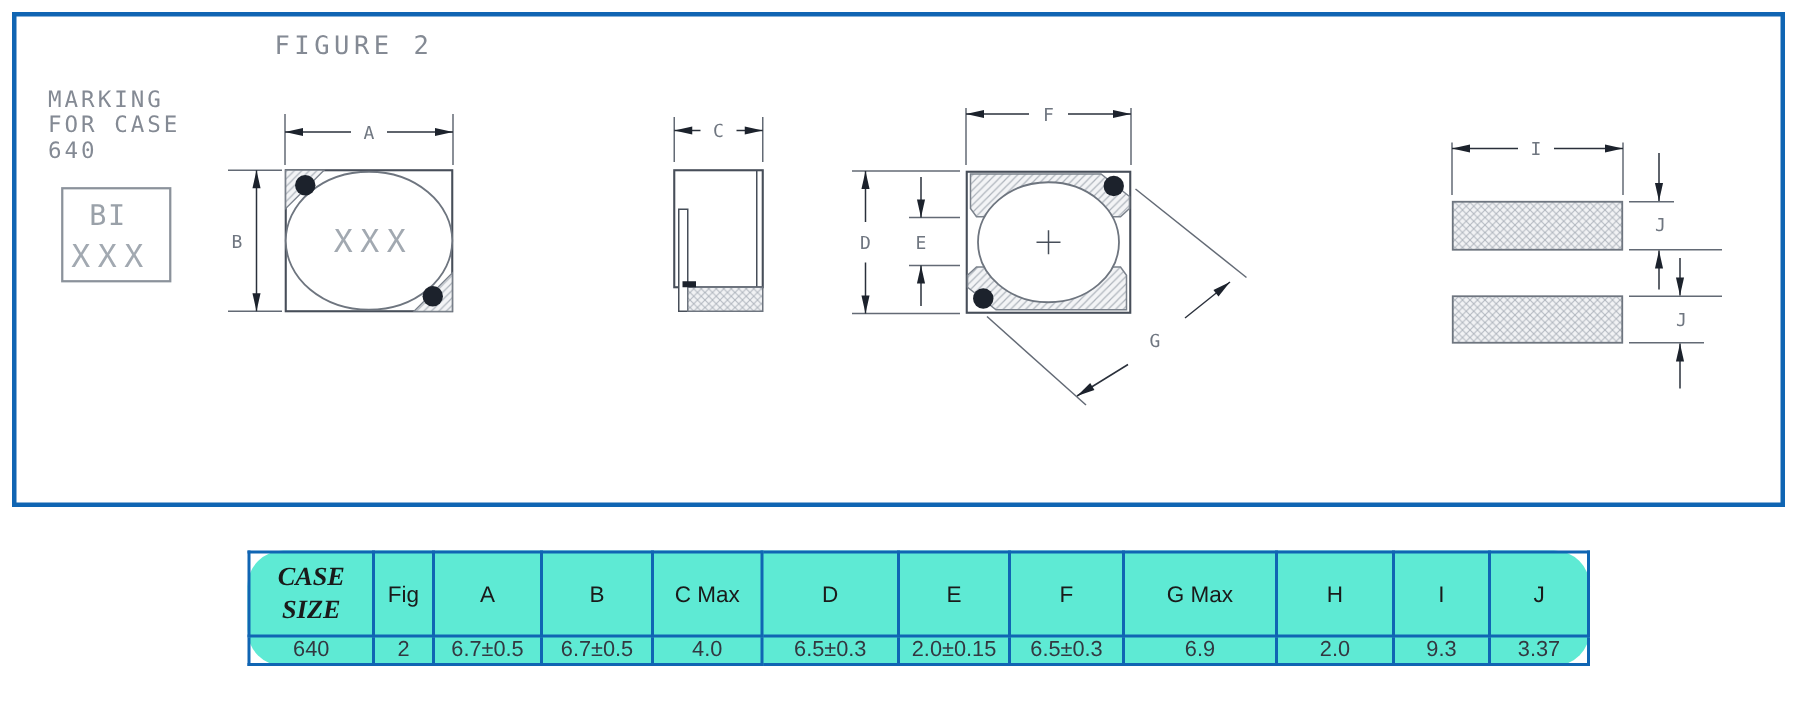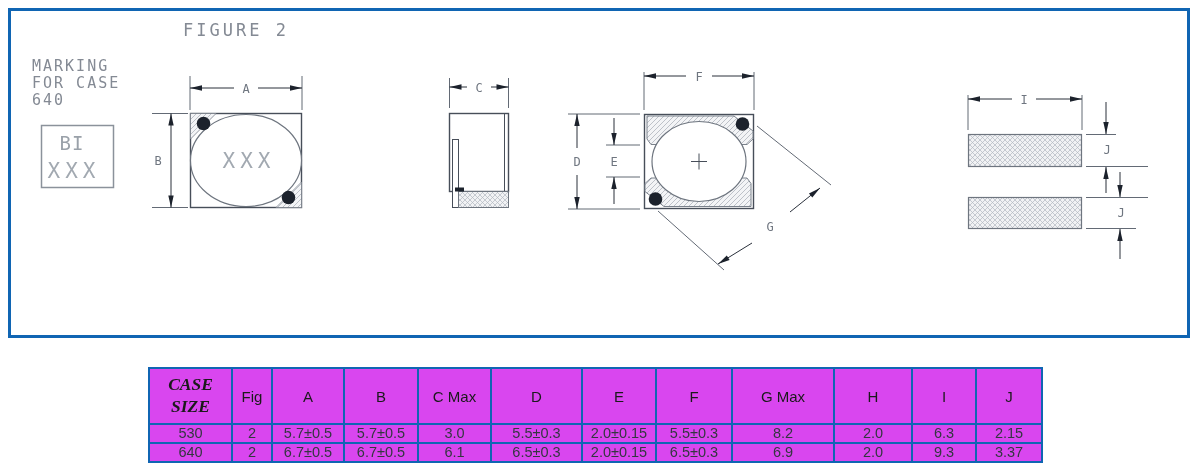--- a/index.html
+++ b/index.html
@@ -20,22 +20,22 @@
   
   .outline { stroke:#474e59; stroke-width:1.4; fill:#ffffff; }
   .thinline{ stroke:#474e59; stroke-width:1;   fill:none; }
   .soft    { stroke:#6e757f; stroke-width:1.2; fill:#ffffff; }
   .dim     { stroke:#2a303b; stroke-width:1;   fill:none; }
   .ext     { stroke:#636a75; stroke-width:1;   fill:none; }
   .dot     { fill:#1c222c; stroke:none; }
 
   
   table.dims {
-    position:absolute; left:148px; top:367px; width:893px;
-    border-collapse:collapse; table-layout:fixed; background:#d946ef;
+    position:absolute; left:165px; top:367px; width:893px;
+    border-collapse:collapse; table-layout:fixed; background:#5eead4;border-radius:24px;
   }
   .dims th, .dims td { border:2px solid #1065b3; text-align:center; vertical-align:middle; padding:0; }
   .dims thead th { height:54px; font-size:15px; font-weight:normal; color:#1a1a1a; }
   .dims th.case {
     font-family:"Liberation Serif", serif; font-style:italic; font-weight:600;
     font-size:17.5px; line-height:1.25;
   }
   .dims th.case span { display:inline-block; width:58px; }
   .dims td { height:17px; font-size:14.5px; color:#333740; line-height:1.1; }
 </style>
@@ -198,39 +198,25 @@
       <th>E</th>
       <th>F</th>
       <th>G Max</th>
       <th>H</th>
       <th>I</th>
       <th>J</th>
     </tr>
   </thead>
   <tbody>
     <tr>
-      <td>530</td>
-      <td>2</td>
-      <td>5.7±0.5</td>
-      <td>5.7±0.5</td>
-      <td>3.0</td>
-      <td>5.5±0.3</td>
-      <td>2.0±0.15</td>
-      <td>5.5±0.3</td>
-      <td>8.2</td>
-      <td>2.0</td>
-      <td>6.3</td>
-      <td>2.15</td>
-    </tr>
-    <tr>
       <td>640</td>
       <td>2</td>
       <td>6.7±0.5</td>
       <td>6.7±0.5</td>
-      <td>6.1</td>
+      <td>4.0</td>
       <td>6.5±0.3</td>
       <td>2.0±0.15</td>
       <td>6.5±0.3</td>
       <td>6.9</td>
       <td>2.0</td>
       <td>9.3</td>
       <td>3.37</td>
     </tr>
   </tbody>
 </table>

